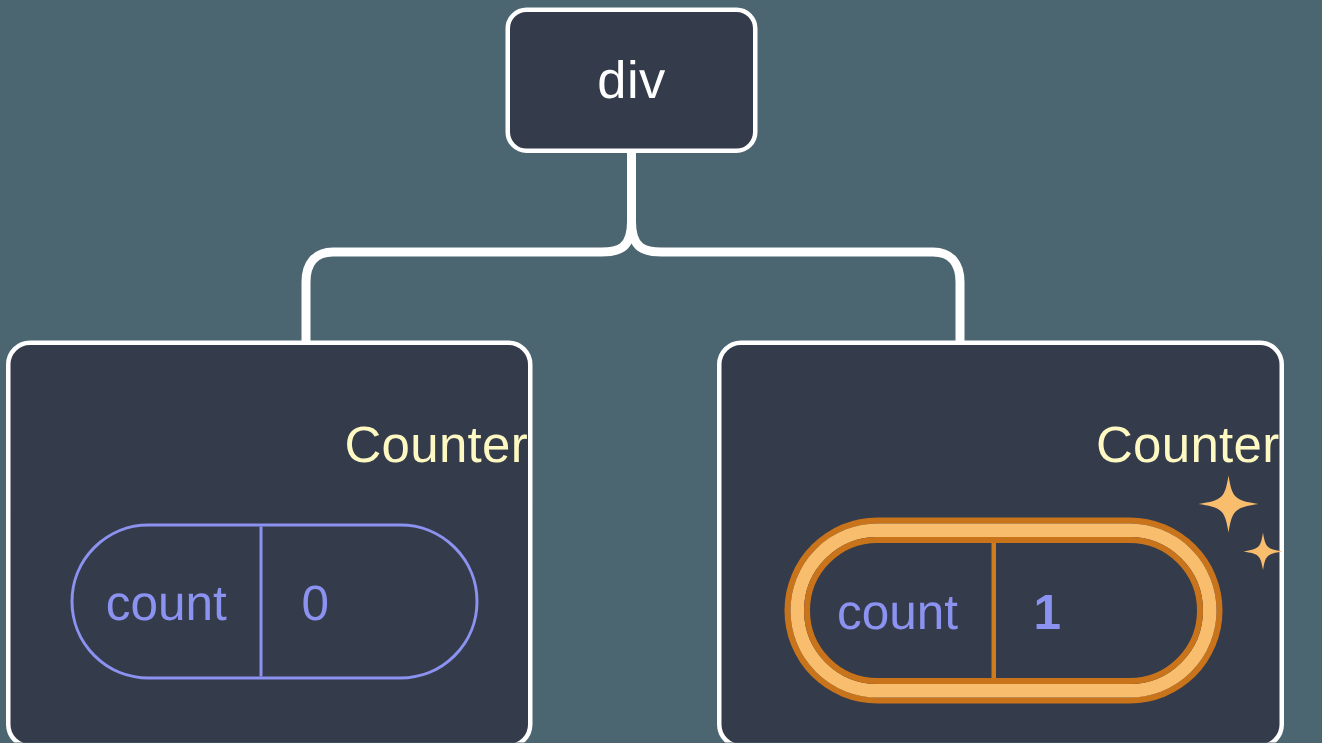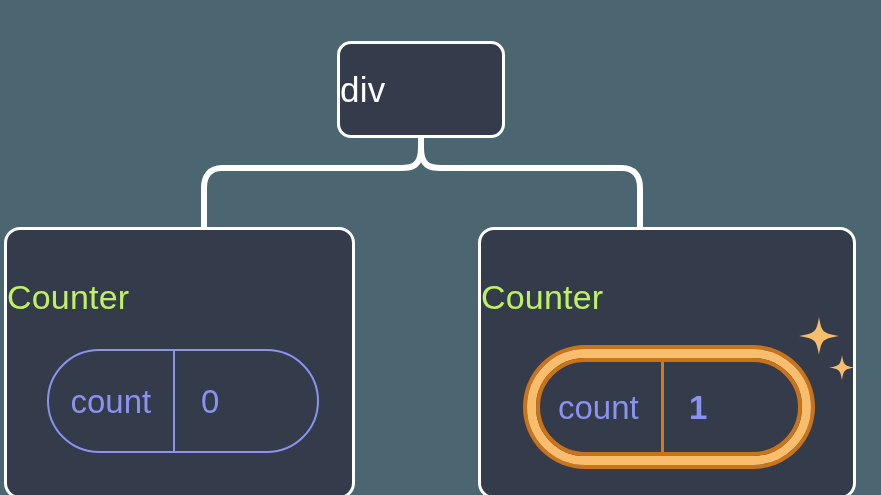--- a/index.html
+++ b/index.html
@@ -35,22 +35,21 @@
     border-radius: 14px;
     box-sizing: border-box;
   }
   .node-root {
     left: 337px;
     top: 5px;
     width: 168px;
     height: 97px;
     display: flex;
     align-items: center;
-    justify-content: flex-start;
-    margin-top: 36px;
+    justify-content: center;
   }
   .root-label {
     color: #ffffff;
     font-size: 35px;
     line-height: 1;
     letter-spacing: 0.3px;
   }
 
   .node-counter {
     top: 227px;
@@ -59,22 +58,22 @@
     border-radius: 16px;
   }
   .node-counter-left  { left: 4px; }
   .node-counter-right { left: 478px; width: 378px; }
 
   .counter-title {
     position: absolute;
     left: 0;
     right: 0;
     top: 50px;
-    text-align: left;
-    color: #bef264;
+    text-align: right;
+    color: #fef9c3;
     font-size: 34px;
     line-height: 1;
     letter-spacing: 0.2px;
   }
 
   
   .pill-wrap {
     position: absolute;
     top: 119px;
     display: flex;

